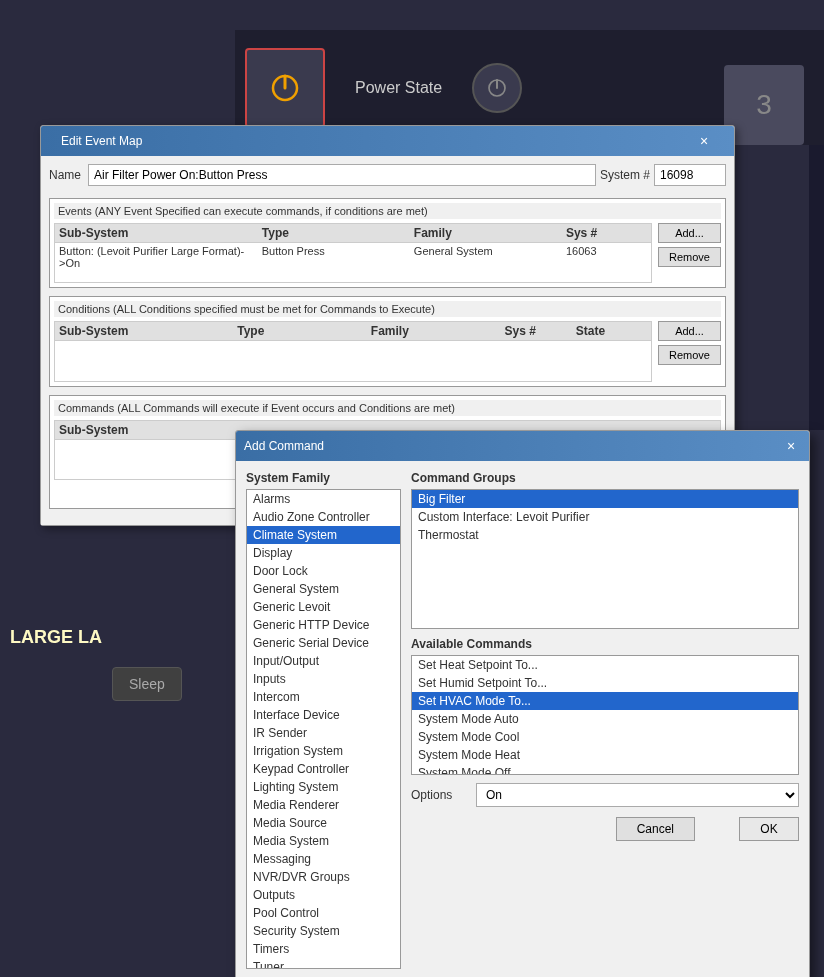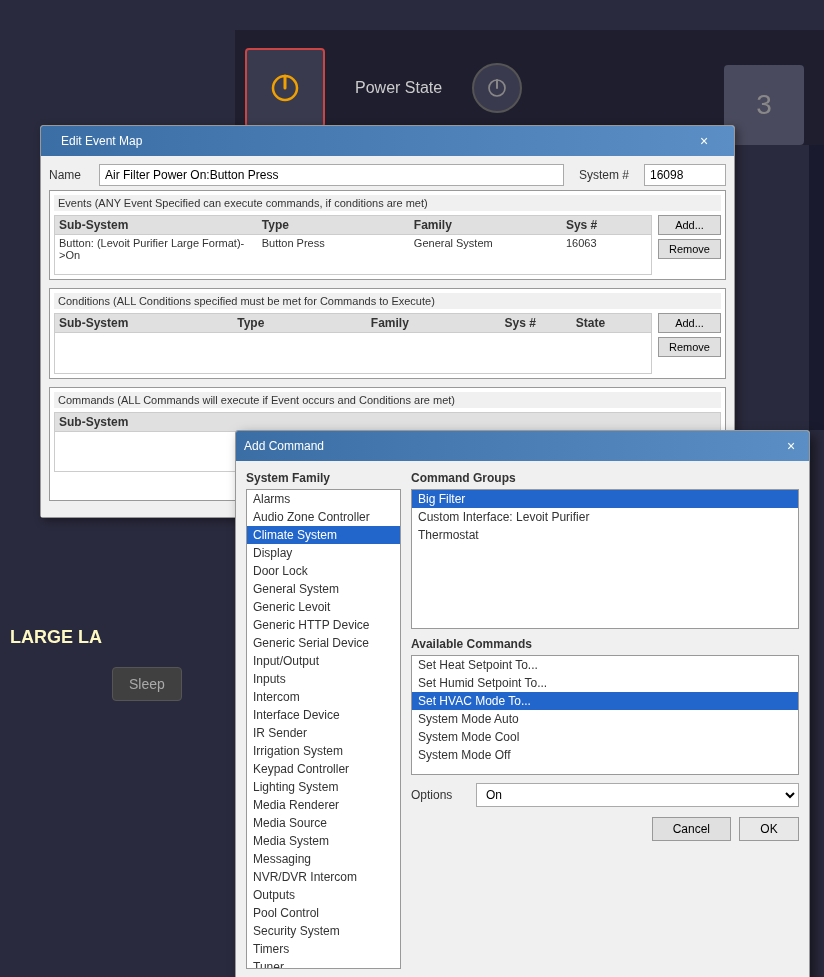--- a/index.html
+++ b/index.html
@@ -118,22 +118,22 @@
     }
 
     .dialog-body {
       padding: 8px;
       background: #f0f0f0;
     }
 
     .name-row {
       display: flex;
       align-items: center;
-      gap: 15px;
-      margin-bottom: 4px;
+      gap: 4px;
+      margin-bottom: 12px;
     }
 
     .name-label {
       font-size: 12px;
       color: #333;
       min-width: 35px;
     }
 
     .name-input {
       flex: 1;
@@ -142,21 +142,21 @@
       padding: 3px 5px;
       font-size: 12px;
     }
 
     .sysnum-label {
       font-size: 12px;
       color: #333;
     }
 
     .sysnum-input {
-      width: 82px;
+      width: 72px;
       border: 1px solid #aaa;
       background: white;
       padding: 3px 5px;
       font-size: 12px;
     }
 
     .section-box {
       border: 1px solid #999;
       background: white;
       margin-bottom: 8px;
@@ -379,20 +379,21 @@
     }
 
     .dlg-btn {
       background: #e0e0e0;
       border: 1px solid #999;
       padding: 4px 20px;
       font-size: 12px;
       cursor: pointer;
       min-width: 60px;
       text-align: center;
+      margin-left: 36px;
     }
 
     .dlg-btn.ok {
       background: #e8e8e8;
     }
 
     
     .bottom-area {
       position: absolute;
       bottom: 0;
@@ -581,21 +582,21 @@
           <div class="list-item">Intercom</div>
           <div class="list-item">Interface Device</div>
           <div class="list-item">IR Sender</div>
           <div class="list-item">Irrigation System</div>
           <div class="list-item">Keypad Controller</div>
           <div class="list-item">Lighting System</div>
           <div class="list-item">Media Renderer</div>
           <div class="list-item">Media Source</div>
           <div class="list-item">Media System</div>
           <div class="list-item">Messaging</div>
-          <div class="list-item">NVR/DVR Intercom</div>
+          <div class="list-item">NVR/DVR Groups</div>
           <div class="list-item">Outputs</div>
           <div class="list-item">Pool Control</div>
           <div class="list-item">Security System</div>
           <div class="list-item">Timers</div>
           <div class="list-item">Tuner</div>
 
         </div>
       </div>
 
       <div class="col-right">
@@ -605,20 +606,21 @@
           <div class="cmd-item">Custom Interface: Levoit Purifier</div>
           <div class="cmd-item">Thermostat</div>
         </div>
         <div class="avail-commands-label">Available Commands</div>
         <div class="avail-commands-box">
           <div class="avail-item">Set Heat Setpoint To...</div>
           <div class="avail-item">Set Humid Setpoint To...</div>
           <div class="avail-item selected">Set HVAC Mode To...</div>
           <div class="avail-item">System Mode Auto</div>
           <div class="avail-item">System Mode Cool</div>
+          <div class="avail-item">System Mode Heat</div>
           <div class="avail-item">System Mode Off</div>
         </div>
         <div class="options-row">
           <span class="options-label">Options</span>
           <select class="options-select">
             <option>On</option>
             <option>Off</option>
             <option>Auto</option>
             <option>Cool</option>
             <option>Heat</option>

